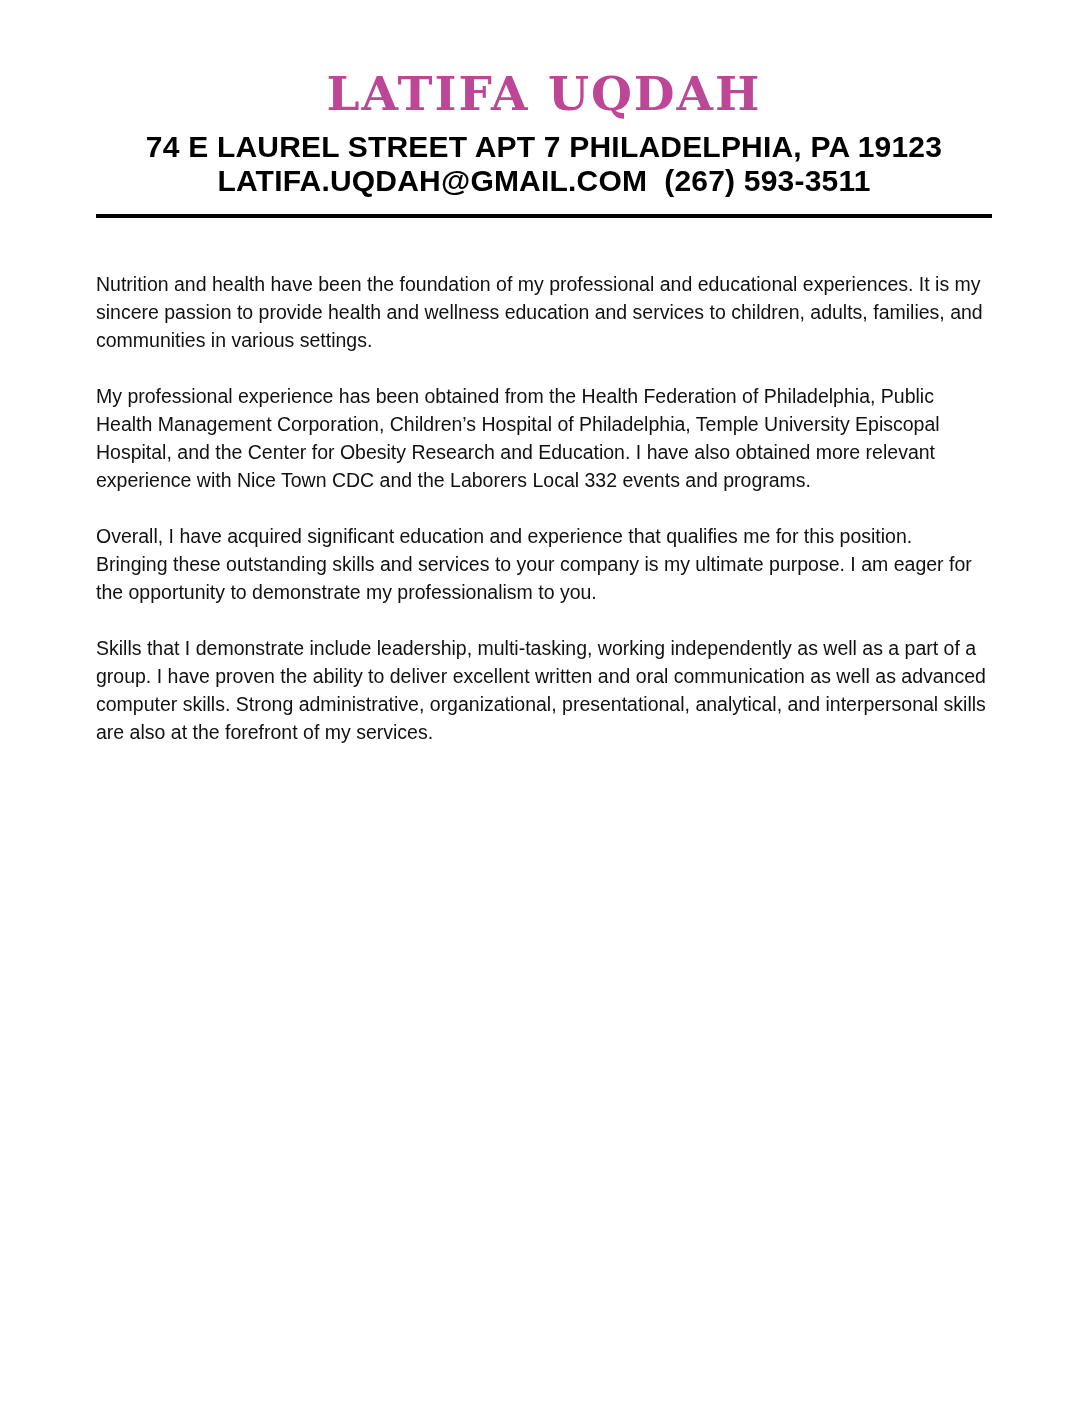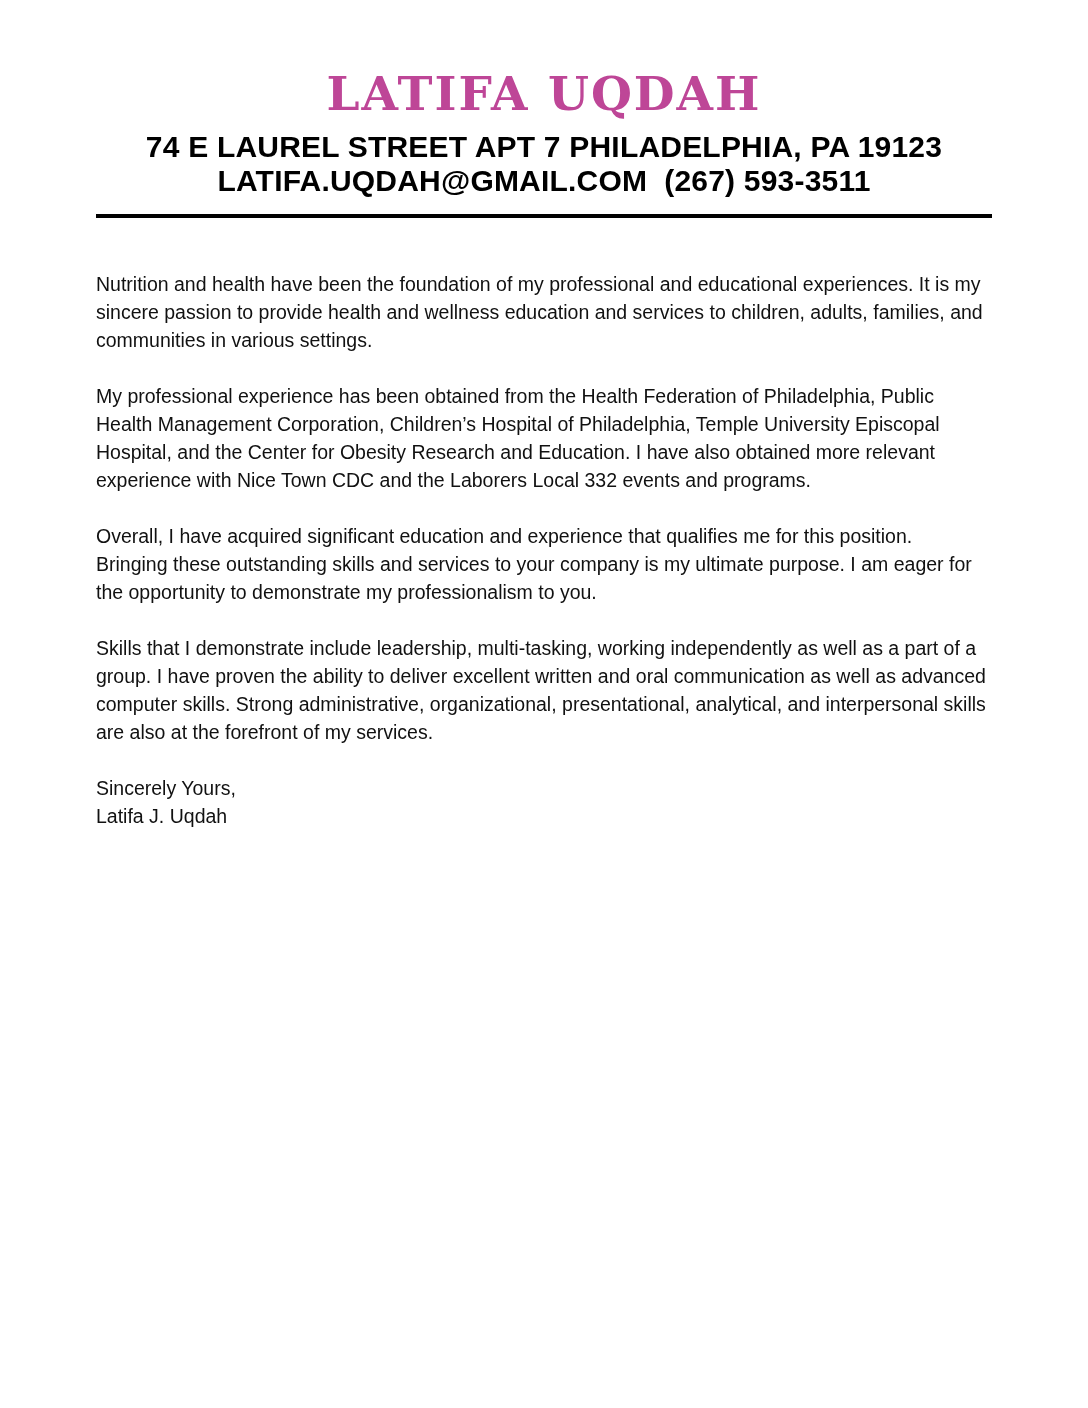--- a/index.html
+++ b/index.html
@@ -60,19 +60,15 @@
     <hr class="header-divider">
   </div>
 
   <div class="letter-body">
     <div>
         <p>Nutrition and health have been the foundation of my professional and educational experiences. It is my sincere passion to provide health and wellness education and services to children, adults, families, and communities in various settings.</p>
         <p>My professional experience has been obtained from the Health Federation of Philadelphia, Public Health Management Corporation, Children’s Hospital of Philadelphia, Temple University Episcopal Hospital, and the Center for Obesity Research and Education. I have also obtained more relevant experience with Nice Town CDC and the Laborers Local 332 events and programs.</p>
         <p>Overall, I have acquired significant education and experience that qualifies me for this position. Bringing these outstanding skills and services to your company is my ultimate purpose. I am eager for the opportunity to demonstrate my professionalism to you.</p>
         <p>Skills that I demonstrate include leadership, multi-tasking, working independently as well as a part of a group. I have proven the ability to deliver excellent written and oral communication as well as advanced computer skills. Strong administrative, organizational, presentational, analytical, and interpersonal skills are also at the forefront of my services.</p>
       </div>
-    <div class="closing-block">
-      <p>Sincerely Yours,</p>
-      <p>Latifa J. Uqdah</p>
-    </div>
   </div>
 
 </div>
 
 </body></html>

